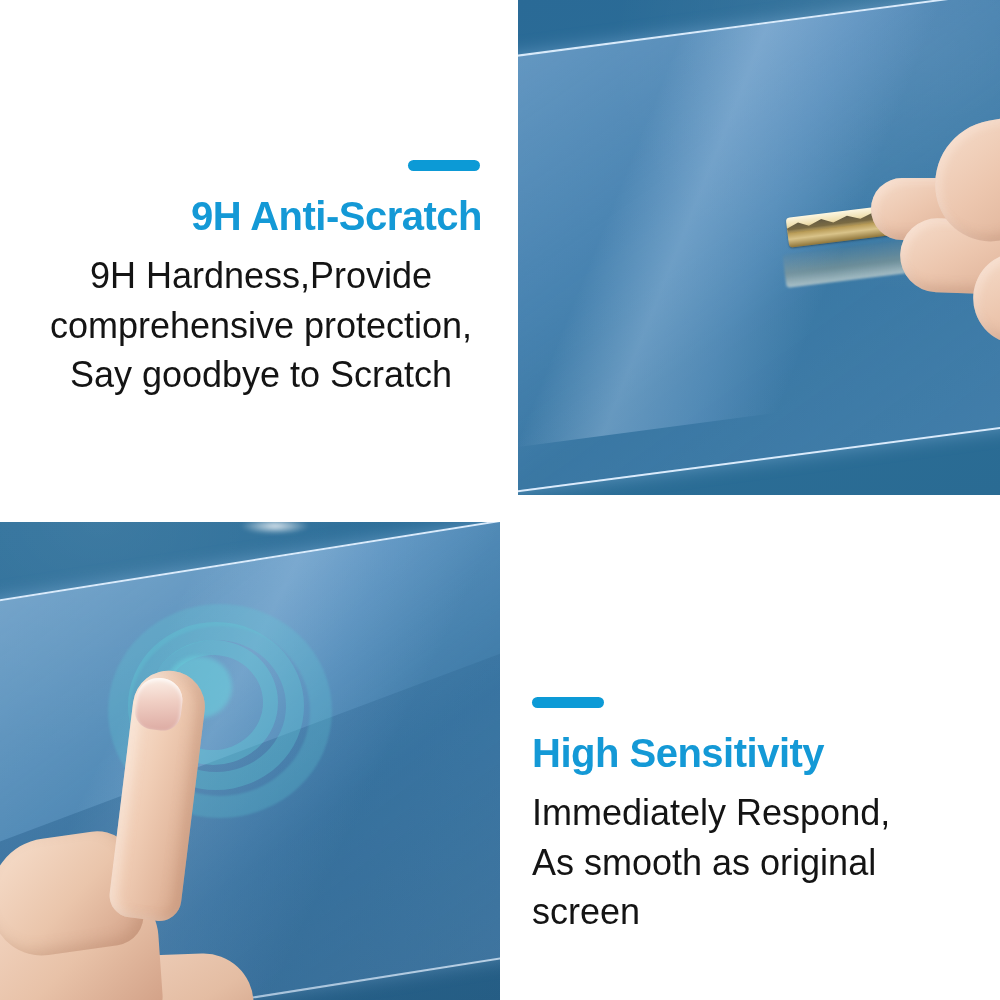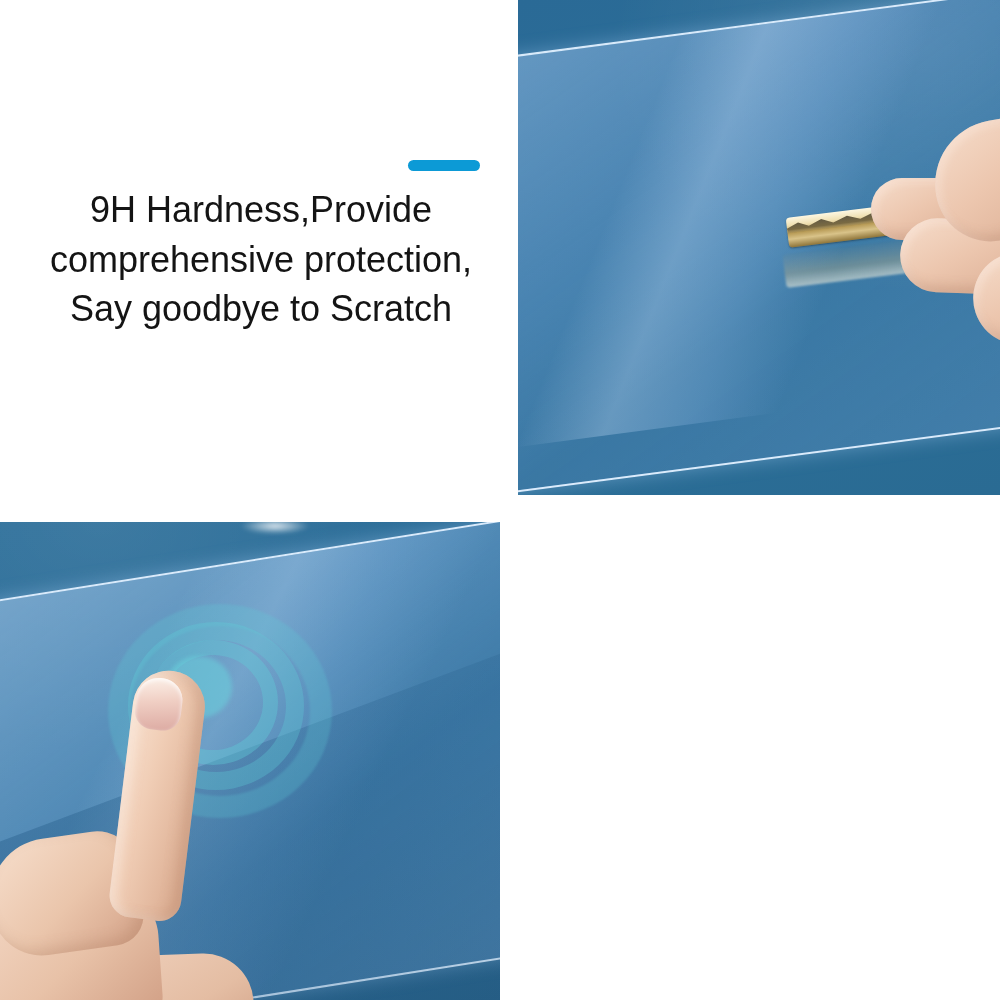--- a/index.html
+++ b/index.html
@@ -207,20 +207,21 @@
     filter: blur(2px);
   }
 </style>
 </head>
 <body>
 
 <div id="page">
 
   <div class="feature-text" id="panel-scratch-text">
     <div class="accent-bar"></div>
+    <div class="feature-title">9H Anti-Scratch</div>
     <div class="feature-desc">9H Hardness,Provide
 comprehensive protection,
 Say goodbye to Scratch</div>
   </div>
 
   <div class="photo-panel" id="photo-scratch">
     <div class="bg-base"></div>
 
     <div class="glass" id="glass-scratch">
       <div class="sweep"></div>
@@ -258,14 +259,20 @@
 
     <div class="hand-touch" style="top:138px;">
       <div id="tc-knuckle3"></div>
       <div id="tc-knuckle2"></div>
       <div id="tc-knuckle1"></div>
       <div id="tc-index"></div>
       <div id="tc-nail"></div>
     </div>
   </div>
 
+  <div class="feature-text" id="panel-sensitivity-text">
+    <div class="accent-bar"></div>
+    <div class="feature-title">High Sensitivity</div>
+    <div class="feature-desc">Immediately Respond,
+As smooth as original screen</div>
+  </div>
 
 </div>
 
 </body></html>

